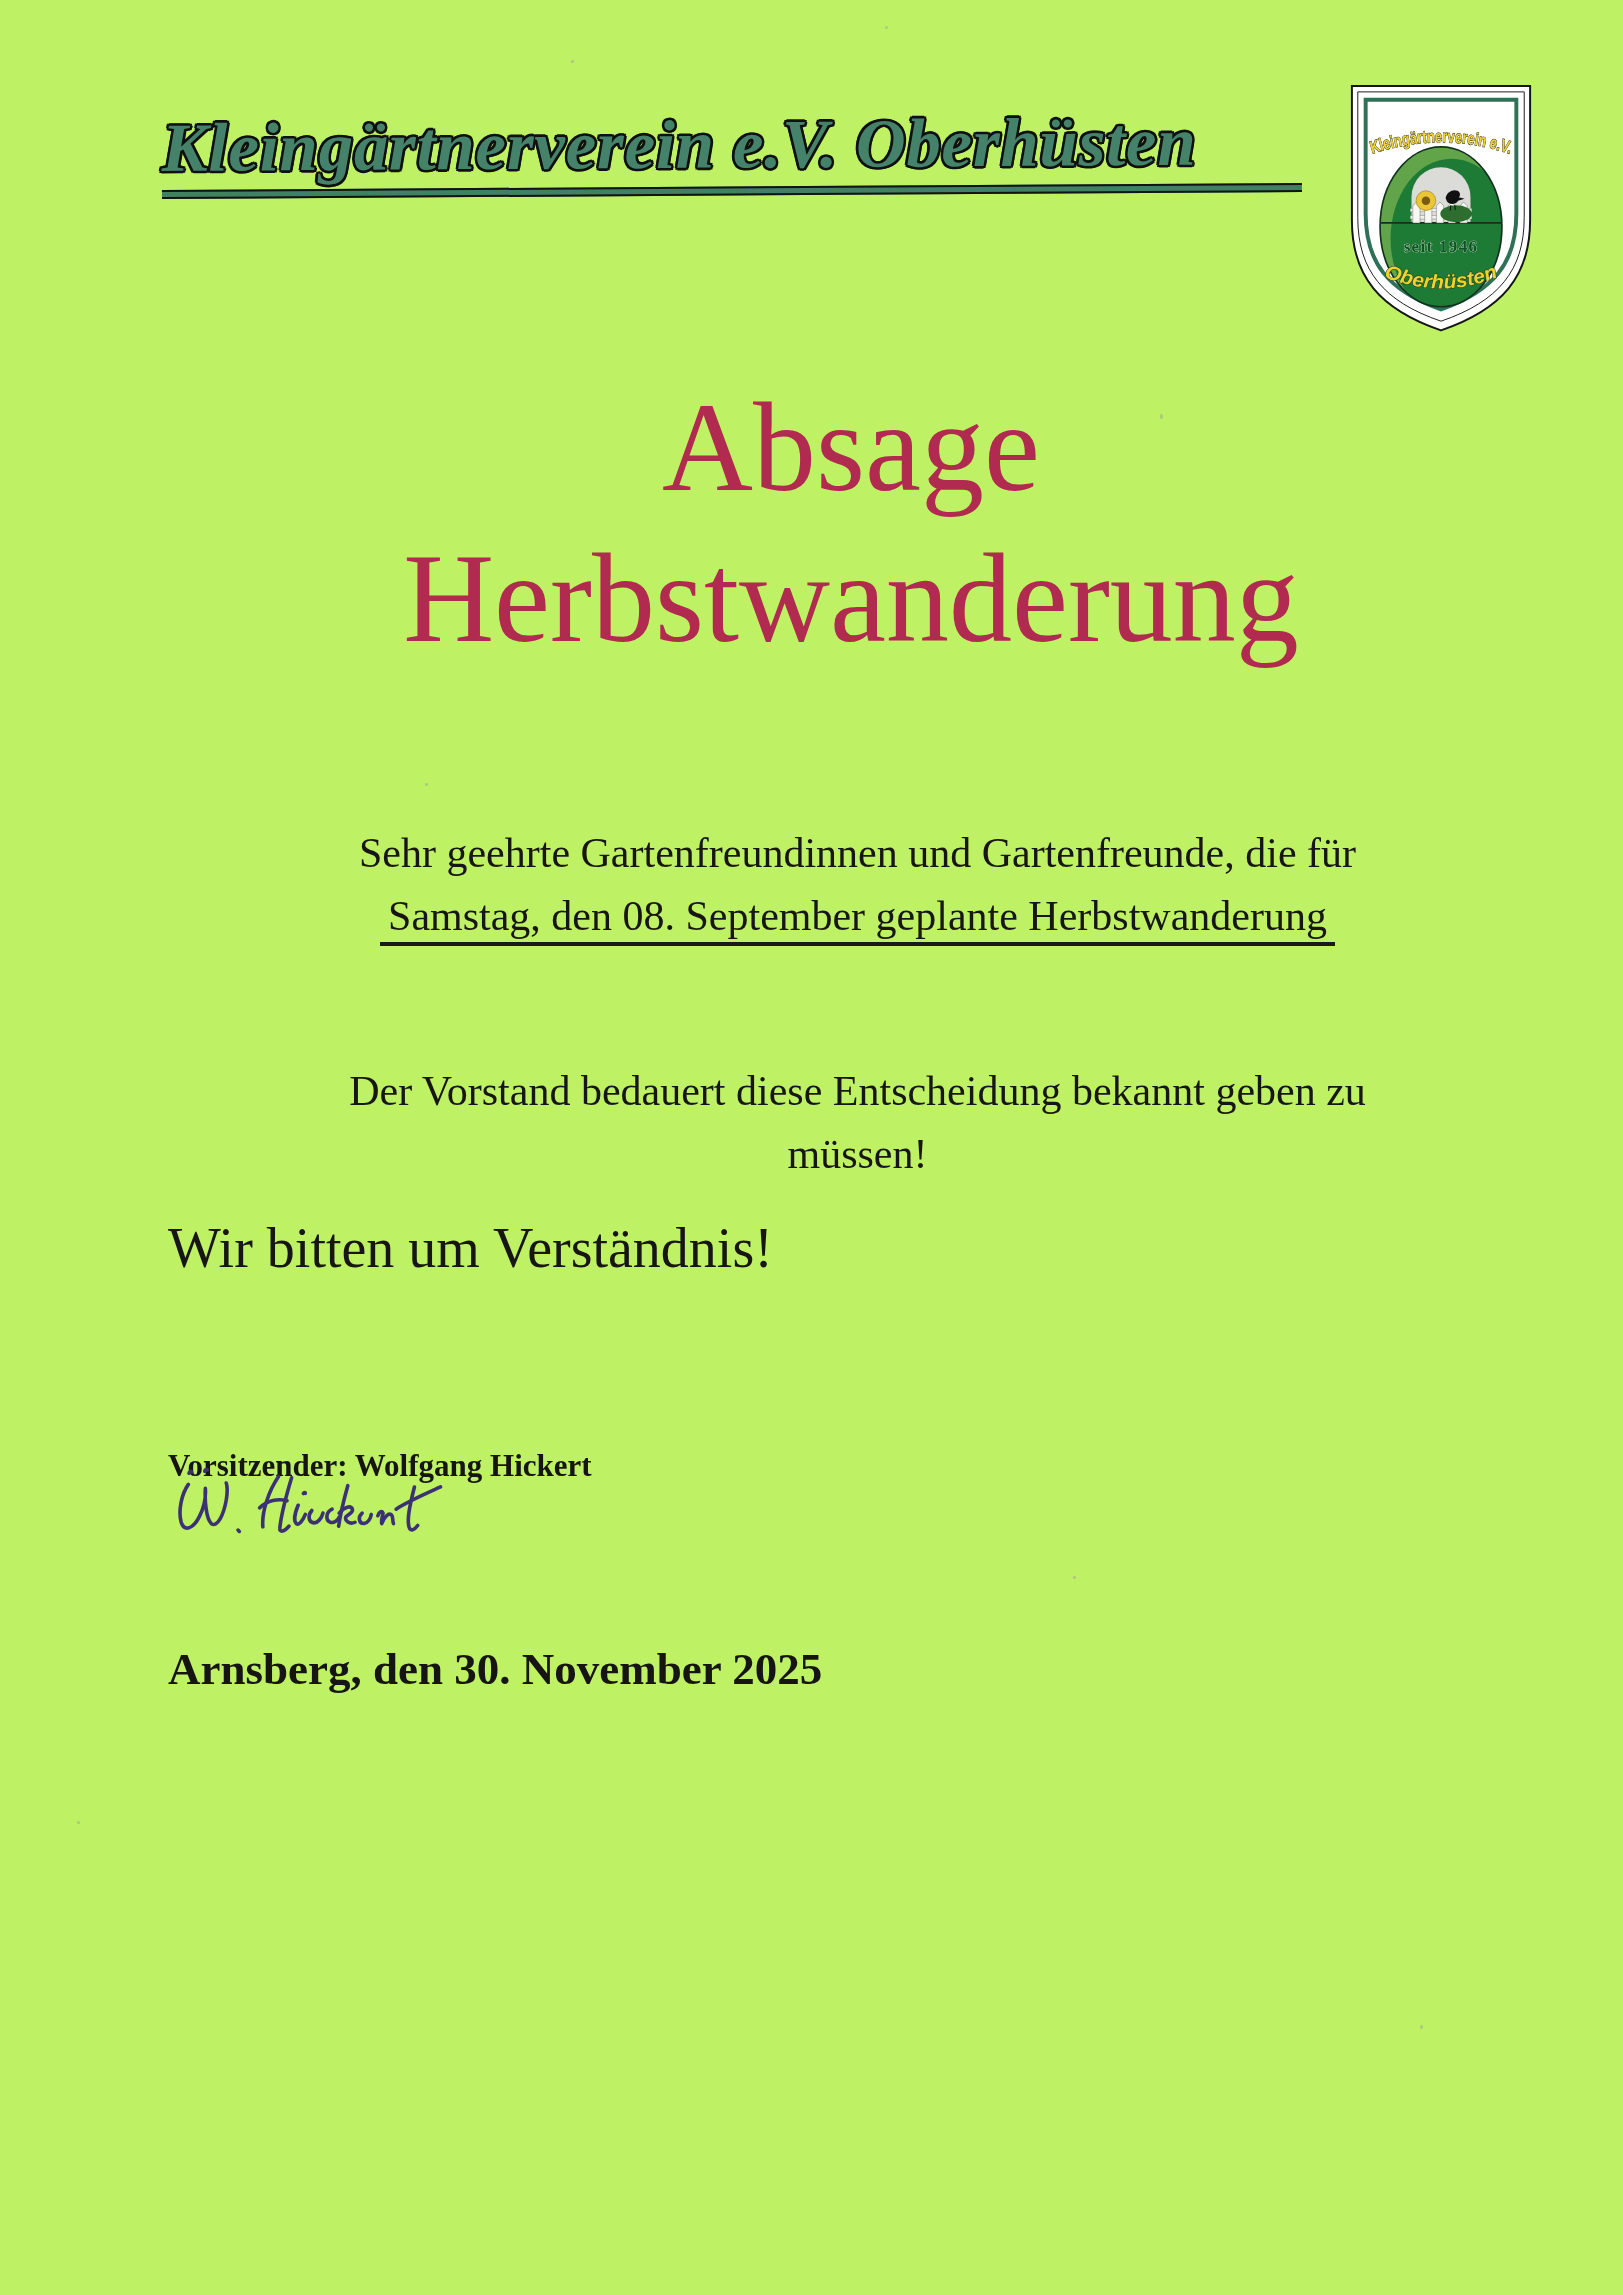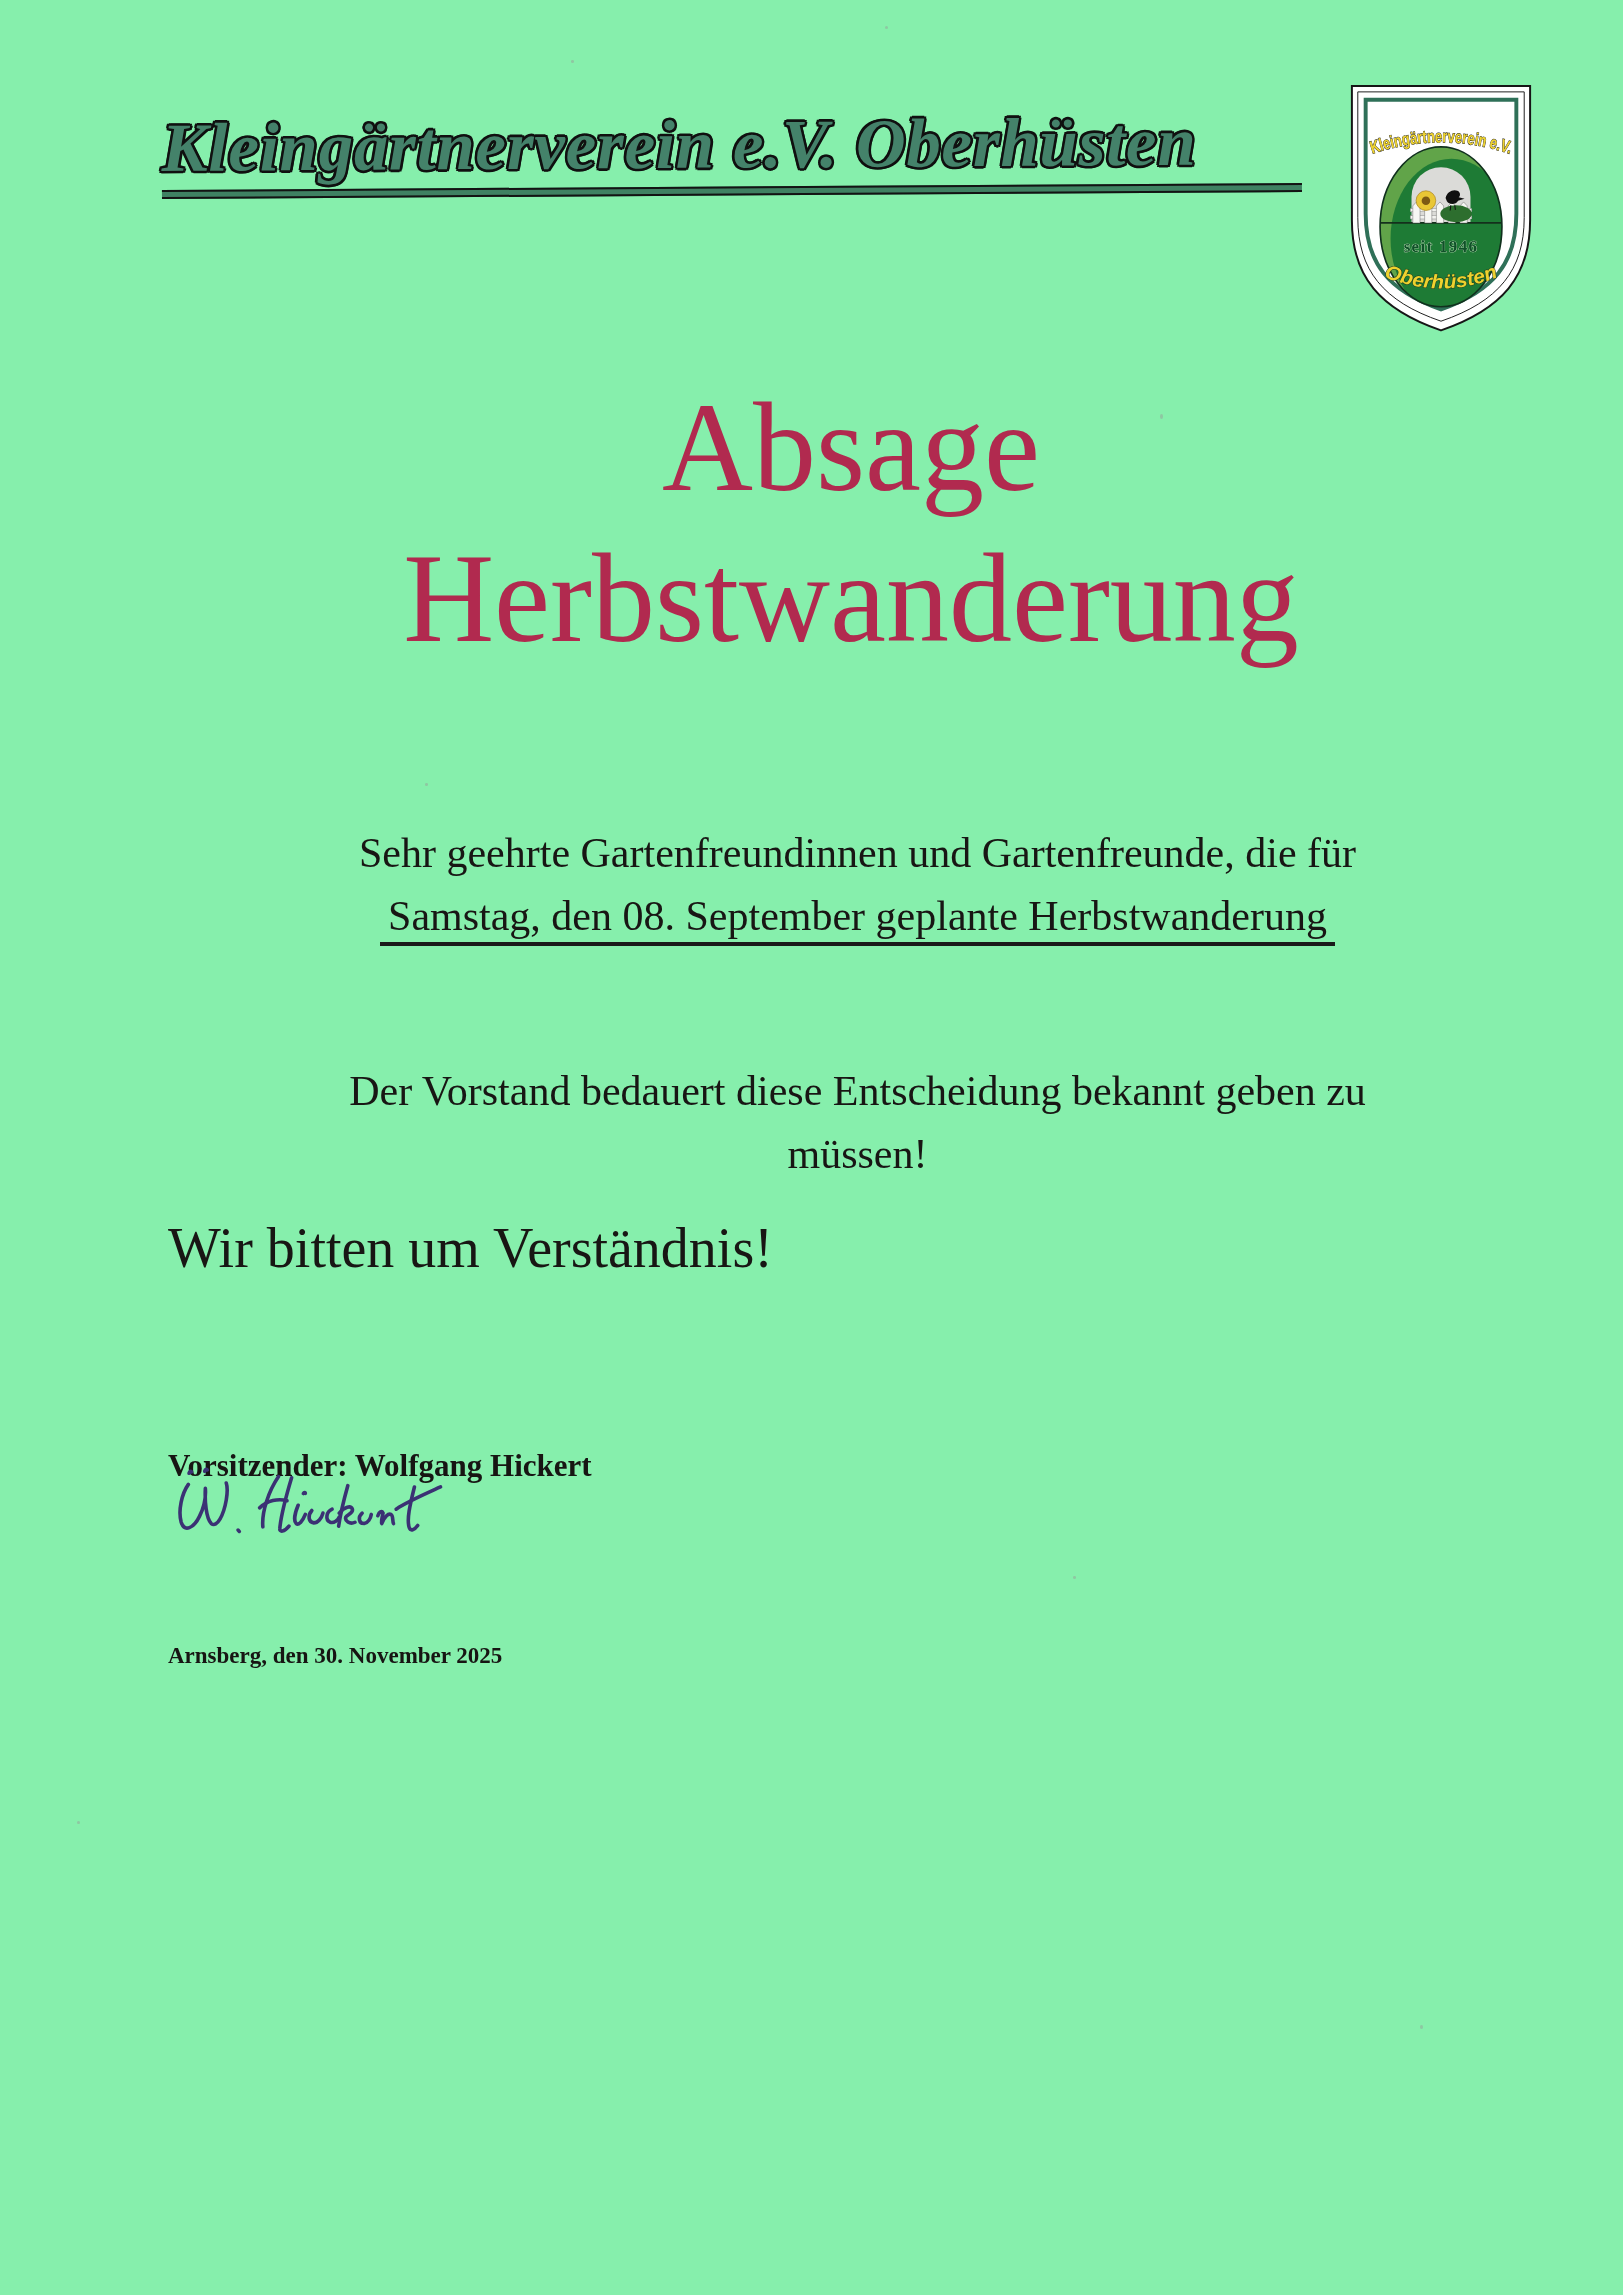--- a/index.html
+++ b/index.html
@@ -4,21 +4,21 @@
 <style>
   html,body{margin:0;padding:0;}
   body{
     width:1623px;height:2295px;
     background:#ffffff;
     font-family:"Liberation Serif", serif;
     color:#171513;
     position:relative;
     overflow:hidden;
   }
-  .page{position:absolute;inset:0;background:#86efac;}
+  .page{position:absolute;inset:0;background:#bef264;}
 
   
   .header-wrap{
     position:absolute;left:162px;top:110px;width:1142px;
     transform:rotate(-0.35deg);transform-origin:left bottom;
   }
   .header-title{
     font-size:69px;font-weight:bold;font-style:italic;
     white-space:nowrap;letter-spacing:0.7px;
     color:#44826a;
@@ -60,21 +60,21 @@
     font-size:31px;font-weight:bold;white-space:nowrap;margin-top:37px;
   }
   .signature{position:absolute;left:165px;top:1453px;width:295px;height:98px;}
   .contact{
     position:absolute;left:168px;top:1542px;
     display:grid;grid-template-columns:241px auto;
     font-size:31px;font-weight:bold;line-height:38px;
   }
   .place-date{
     position:absolute;left:168px;top:1643px;
-    font-size:23px;font-weight:bold;white-space:nowrap;
+    font-size:45px;font-weight:bold;white-space:nowrap;
   }
 
   
   .speck{position:absolute;background:#9a9a96;border-radius:50%;opacity:.45;}
 </style>
 </head>
 <body>
 
 <div class="page">
 

